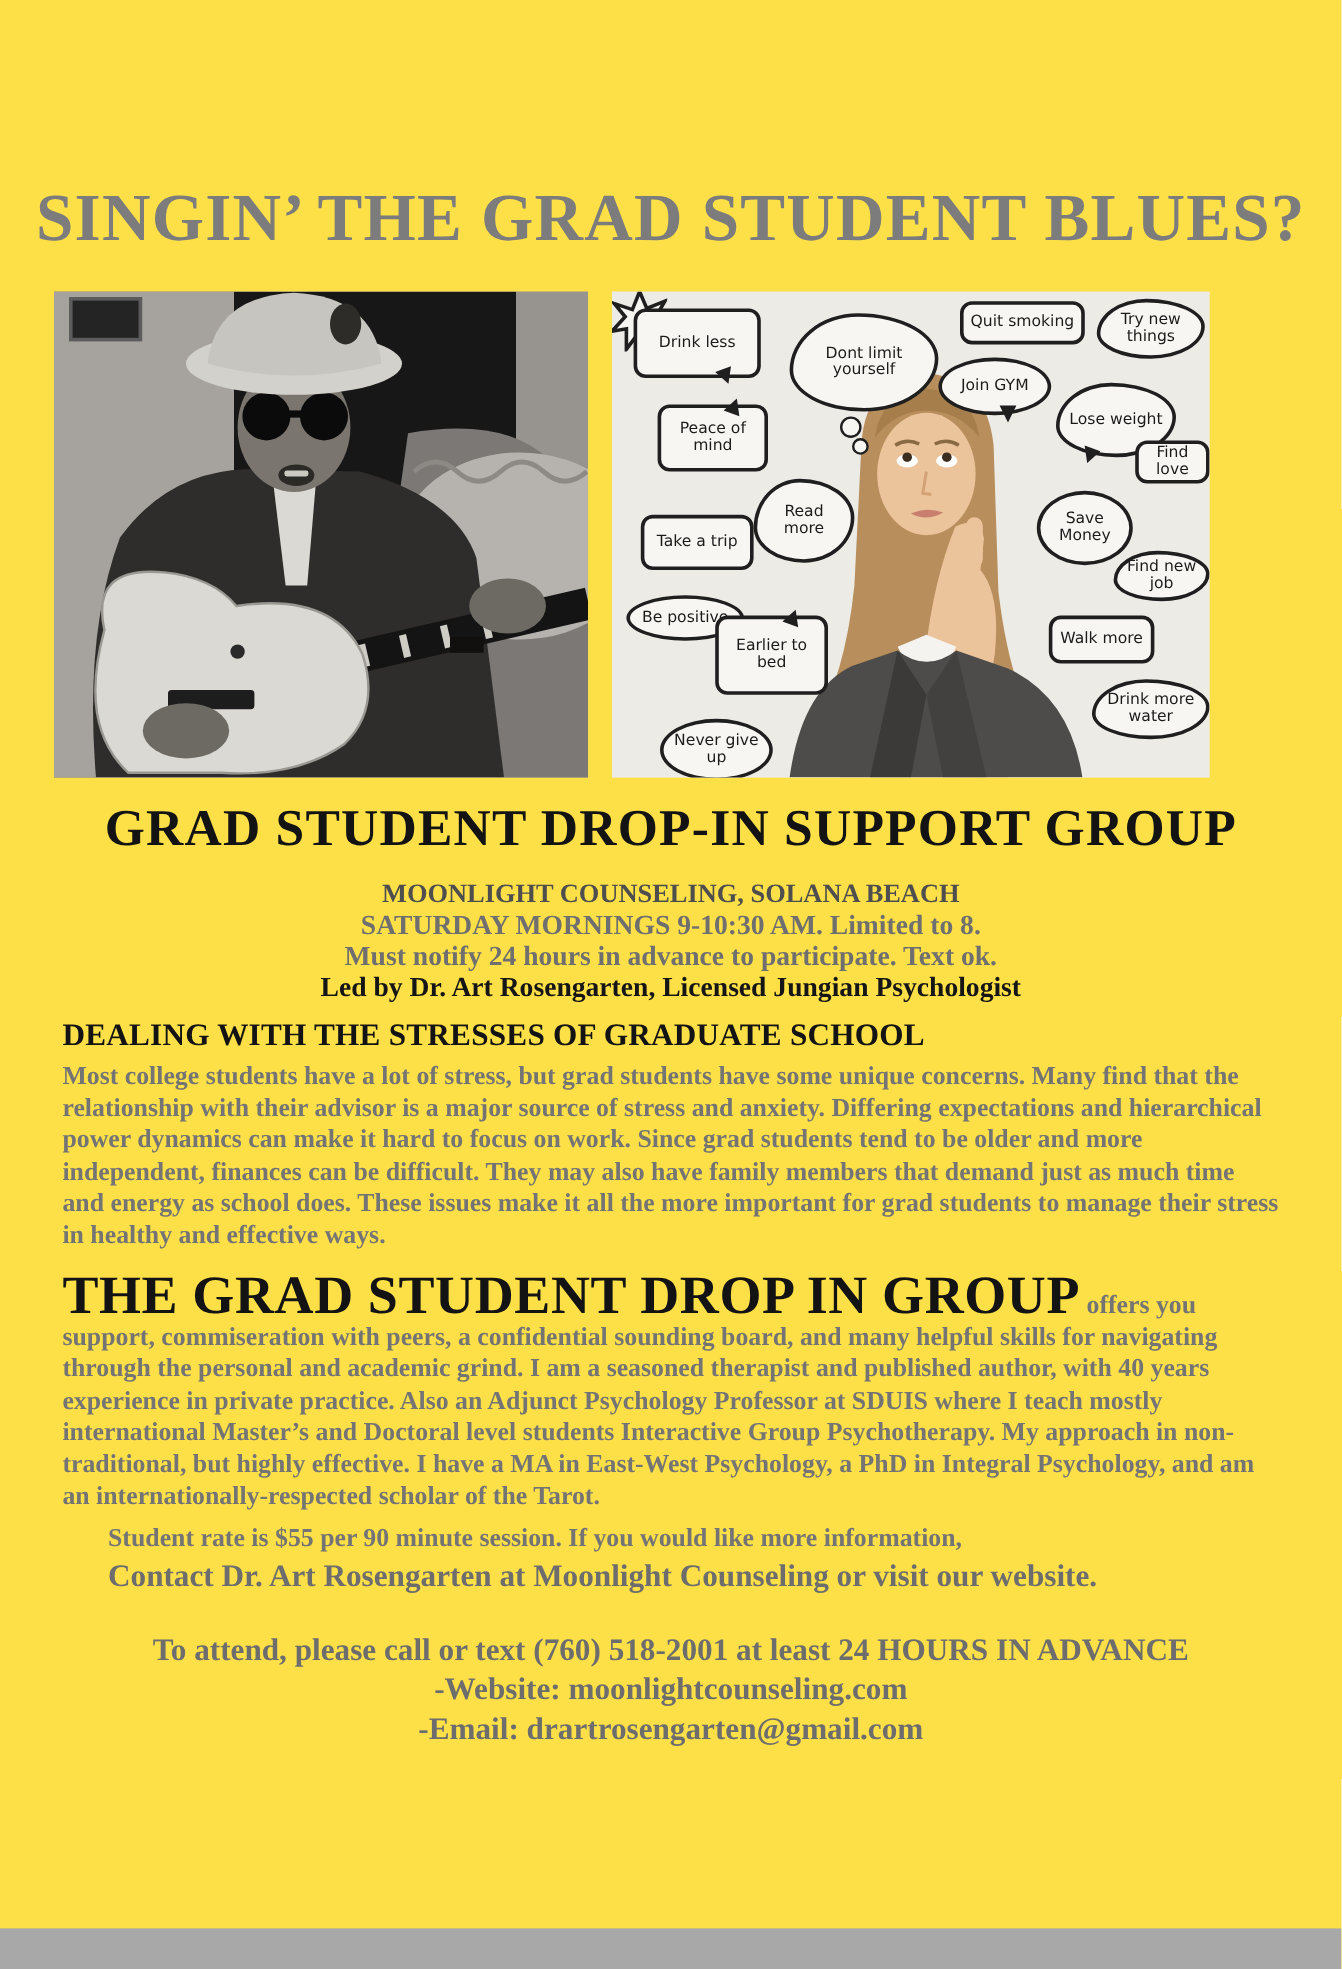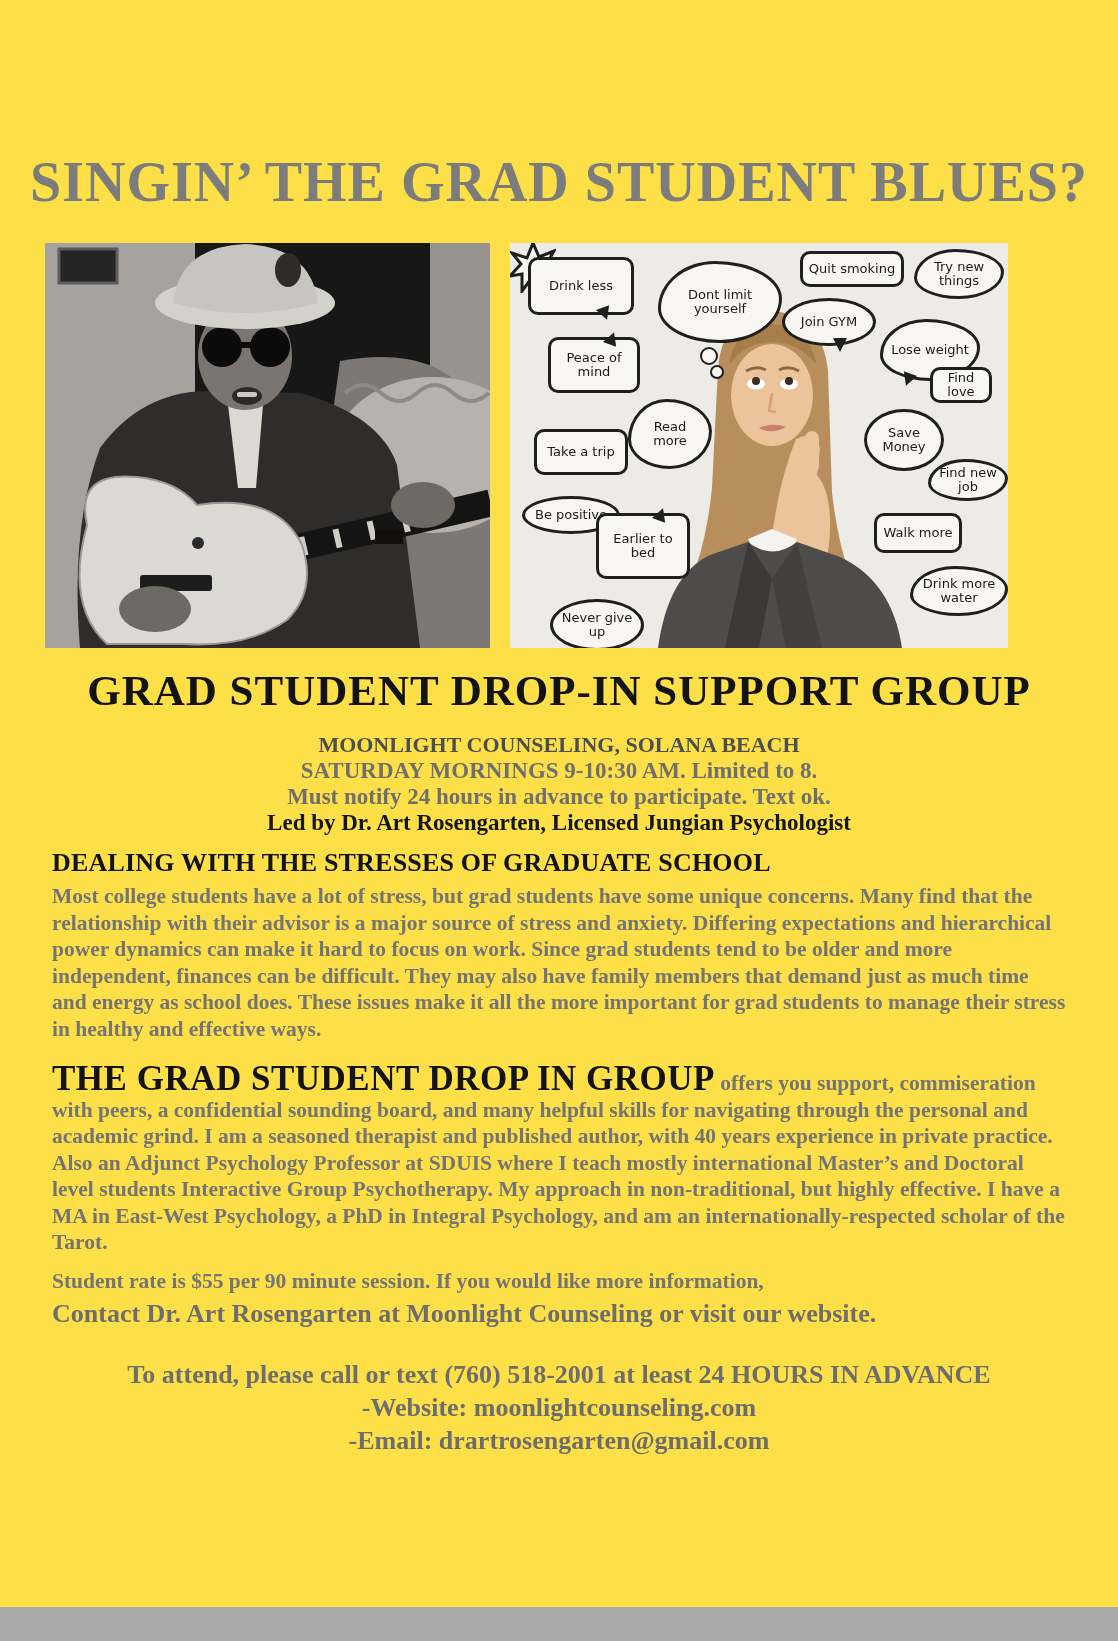--- a/index.html
+++ b/index.html
@@ -27,21 +27,21 @@
   .thought-dot{position:absolute;background:#f8f6f2;border:2.5px solid #1f1f1f;border-radius:50%;z-index:3;}
   
   .b0{left:18px;top:14px;width:106px;height:58px;}
   .b1{left:148px;top:18px;width:124px;height:82px;}
   .b2{left:290px;top:8px;width:104px;height:36px;}
   .b3{left:404px;top:6px;width:90px;height:50px;}
   .b4{left:272px;top:55px;width:94px;height:48px;}
   .b5{left:370px;top:76px;width:100px;height:62px;}
   .b6{left:38px;top:94px;width:92px;height:56px;}
   .b7{left:118px;top:156px;width:84px;height:70px;}
-  .b8{left:420px;top:124px;width:62px;height:36px;}
+  .b8{left:436px;top:124px;width:62px;height:36px;}
   .b9{left:354px;top:166px;width:80px;height:62px;}
   .b10{left:24px;top:186px;width:94px;height:46px;}
   .b11{left:418px;top:216px;width:80px;height:42px;}
   .b12{left:12px;top:253px;width:98px;height:38px;}
   .b13{left:86px;top:270px;width:94px;height:66px;}
   .b14{left:364px;top:270px;width:88px;height:40px;}
   .b15{left:400px;top:323px;width:98px;height:50px;}
   .b16{left:40px;top:356px;width:94px;height:52px;}
   #starburst{position:absolute;left:2px;top:168px;z-index:2;}
   
@@ -51,23 +51,23 @@
   #event-venue{font-size:22px;line-height:26px;color:#4e4e4e;margin-top:18px;}
   #event-schedule{font-size:23px;line-height:26px;color:#6f6f6f;}
   #event-notice{font-size:23px;line-height:26px;color:#6f6f6f;}
   #event-leader{font-size:23px;line-height:26px;color:#151515;}
   
   .section{position:absolute;left:52px;width:1016px;}
   #section-stress{top:848px;}
   #section-stress h3{margin:0;font-size:26px;color:#131313;letter-spacing:0.2px;}
   .graybody{margin:5px 0 0 0;font-size:21.5px;line-height:26.5px;font-weight:bold;color:#747474;text-align:left;}
   #section-group{top:1066px;}
-  .h2-inline{font-size:35px;font-weight:bold;color:#131313;letter-spacing:0.5px;}
+  .h2-inline{font-size:45px;font-weight:bold;color:#131313;letter-spacing:0.5px;}
   #group-par{margin:0;font-size:21.5px;line-height:26.5px;font-weight:bold;color:#747474;}
-  #rate{top:1268px;}
+  #rate{top:1268px;margin-left:38px;}
   #rate-line2{margin-top:4px;font-size:26px;line-height:30px;font-weight:bold;color:#6d6d6d;}
   
   #contact{position:absolute;top:1358px;left:0;width:100%;text-align:center;}
   #contact p{margin:0;font-size:26px;line-height:33px;font-weight:bold;color:#6d6d6d;}
   #footer-bar{position:absolute;left:0;bottom:0;width:100%;height:34px;background:#a8a8a8;}
 </style>
 </head>
 <body>
 
 <div id="page">

